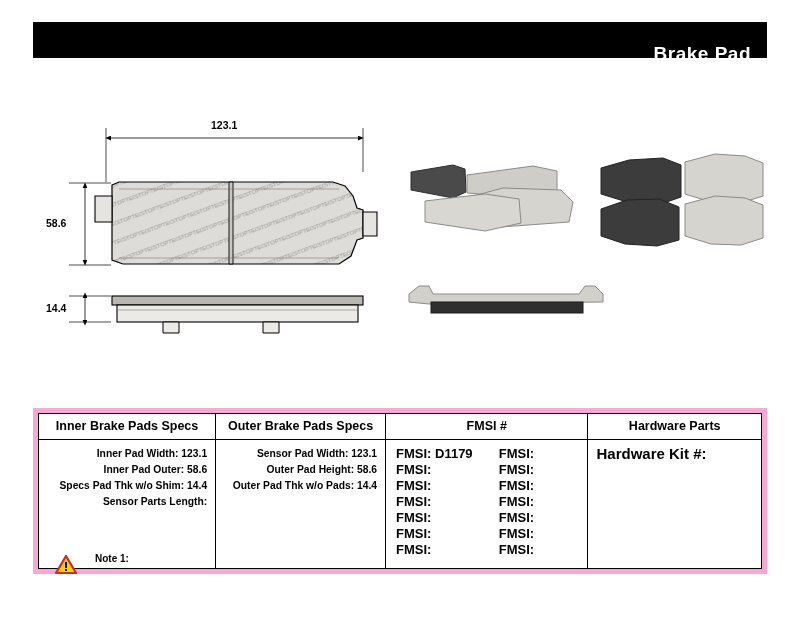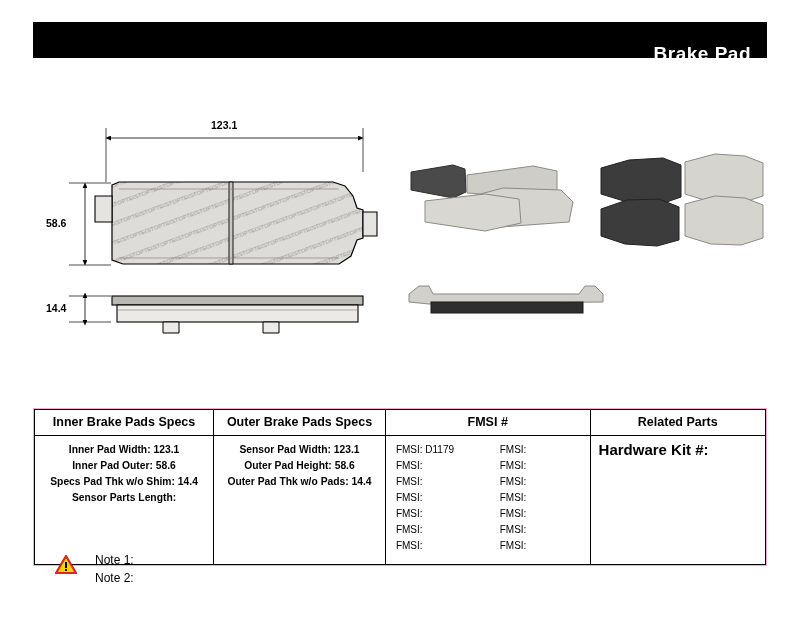--- a/index.html
+++ b/index.html
@@ -55,21 +55,21 @@
     white-space: nowrap;
   }
 
   svg.vec { position: absolute; left: 0; top: 0; }
 
   
   .spec-table {
     position: absolute;
     left: 33px; top: 408px;
     width: 734px;
-    border: 1px solid #f9a8d4;
+    border: 5px solid #f9a8d4;
     border-collapse: collapse;
   }
   .spec-table table { width: 100%; border-collapse: collapse; }
   .spec-table th {
     border: 1px solid #000;
     background: #ffffff;
     font-size: 12.5px;
     font-weight: bold;
     padding: 5px 2px 6px;
     text-align: center;
@@ -79,51 +79,51 @@
     vertical-align: top;
     padding: 6px 8px 10px;
     font-size: 10.5px;
   }
   .col1 { width: 24.5%; }
   .col2 { width: 23.5%; }
   .col3 { width: 28%; }
   .col4 { width: 24%; }
 
   .specline {
-    text-align: center;
+    text-align: right;
     font-weight: bold;
     font-size: 10.3px;
     line-height: 16px;
     white-space: nowrap;
   }
   .specline .val { font-weight: bold; }
 
   .fmsi-wrap { display: flex; }
   .fmsi-col {
     flex: 1;
-    font-size: 10px;
-    font-weight: normal;
+    font-size: 13px;
+    font-weight: bold;
     line-height: 16px;
   }
   .fmsi-col.left { padding-left: 2px; }
   .fmsi-col.right { padding-left: 22px; }
 
   .related { font-size: 15px; font-weight: bold; line-height: 16px; }
 
   
   .notes {
     position: absolute;
     left: 55px; top: 553px;
     width: 300px;
   }
   .note-row {
     position: relative;
     height: 18px;
-    font-size: 12px;
-    font-weight: normal;
+    font-size: 10px;
+    font-weight: bold;
   }
   .note-row .note-text { position: absolute; left: 40px; top: 0; }
   .warn-icon { position: absolute; left: 0px; top: 2px; }
 </style>
 </head>
 <body>
 
 <div class="page">
 
   <div class="header">
@@ -199,21 +199,21 @@
     <div class="dim-label" style="left: 13px; top: 232px;">14.4</div>
   </div>
 
   <div class="spec-table">
     <table>
       <thead>
         <tr>
           <th class="col1">Inner Brake Pads Specs</th>
           <th class="col2">Outer Brake Pads Specs</th>
           <th class="col3">FMSI #</th>
-          <th class="col4">Related Parts</th>
+          <th class="col4">Hardware Parts</th>
         </tr>
       </thead>
       <tbody>
         <tr>
           <td>
             <div class="specline"><span>Inner Pad Width:</span> <span class="val">123.1</span></div>
             <div class="specline"><span>Inner Pad Outer:</span> <span class="val">58.6</span></div>
             <div class="specline"><span>Specs Pad Thk w/o Shim:</span> <span class="val">14.4</span></div>
             <div class="specline"><span>Sensor Parts Length:</span> <span class="val"></span></div>
           </td>
@@ -256,18 +256,15 @@
     <div class="note-row">
       <span class="warn-icon">
         <svg width="22" height="19" viewBox="0 0 22 19">
           <path d="M11,1 L21,18 L1,18 Z" fill="#f5d400" stroke="#d32a1e" stroke-width="2.2" stroke-linejoin="round"></path>
           <rect x="10" y="7" width="2" height="6" fill="#000"></rect>
           <rect x="10" y="14" width="2" height="2" fill="#000"></rect>
         </svg>
       </span>
       <span class="note-text">Note 1:</span>
     </div>
-    <div class="note-row">
-      <span class="note-text">Note 2:</span>
-    </div>
   </div>
 
 </div>
 
 </body></html>

